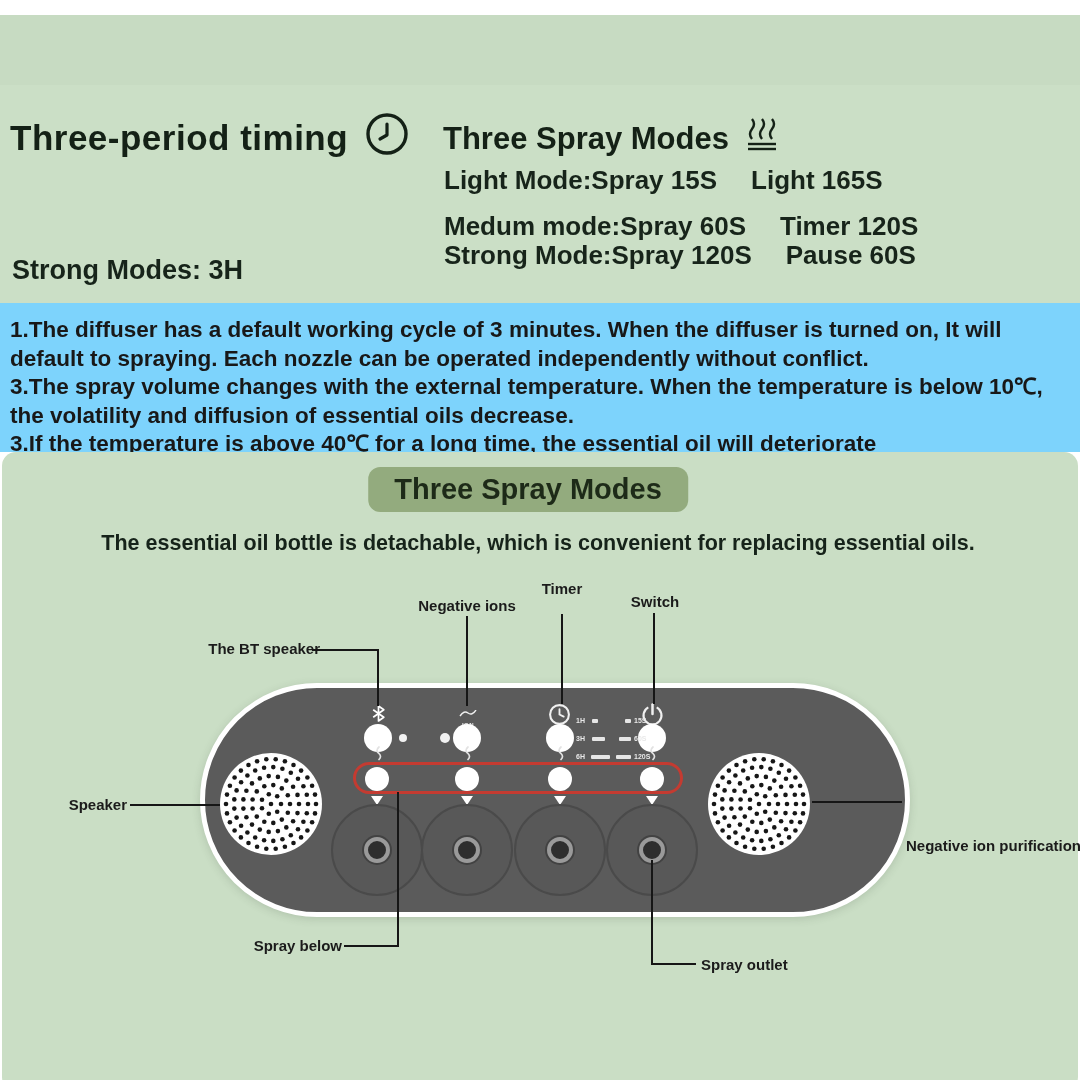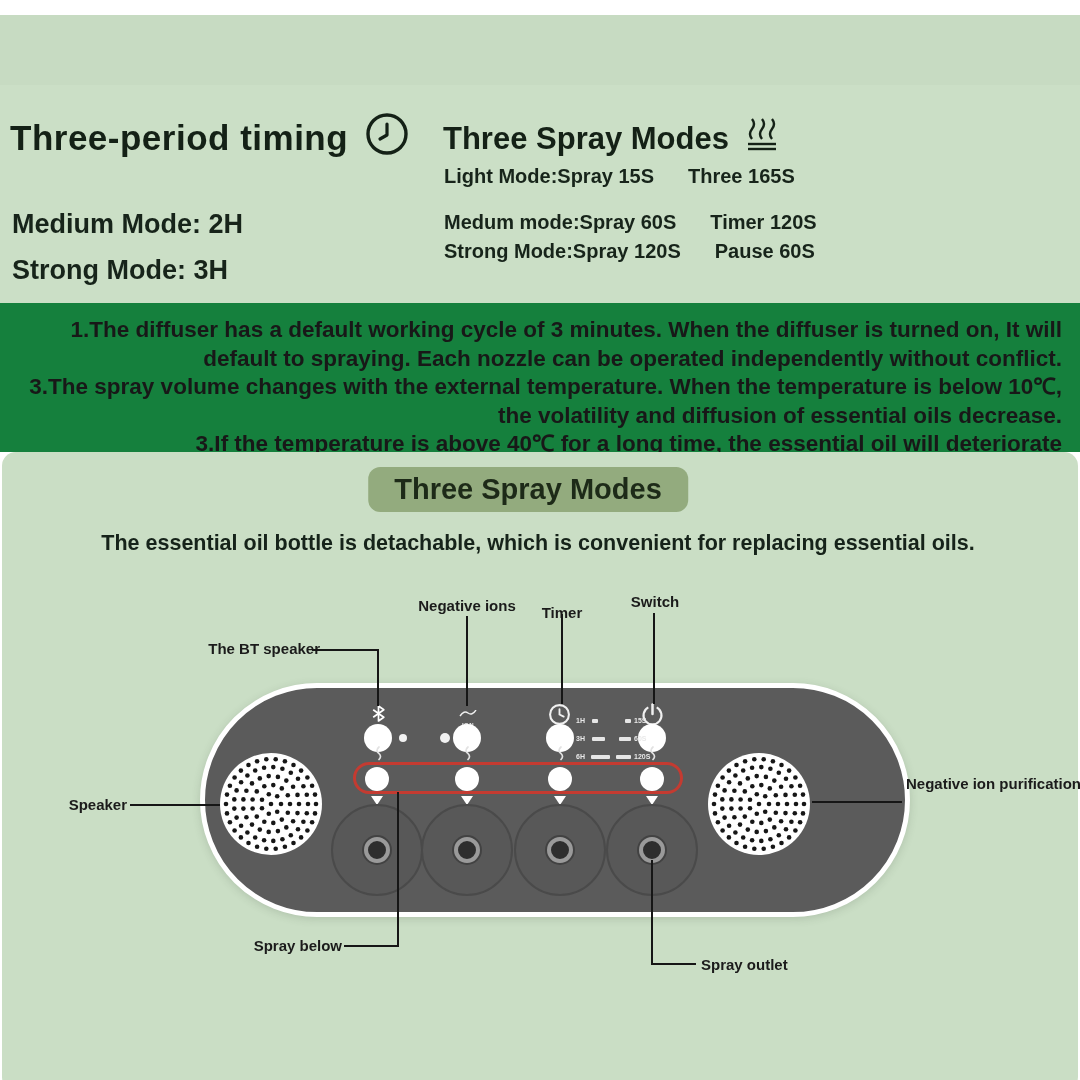--- a/index.html
+++ b/index.html
@@ -7,24 +7,24 @@
           font-family:"Liberation Sans", sans-serif;color:#17241a;margin-top:15px;}
   
   .top-section{position:absolute;left:0;top:0;width:1080px;height:288px;background:#cbdfc6;}
   .top-strip{position:absolute;left:0;top:0;width:1080px;height:70px;background:#c7dbc2;}
   .timing-title{position:absolute;left:10px;top:96px;display:flex;align-items:center;gap:16px;
                 font-size:35px;font-weight:800;letter-spacing:.5px;color:#142116;}
   .timing-item{position:absolute;left:12px;font-size:27px;font-weight:600;color:#17241a;}
   .t-i0{top:148px}.t-i1{top:194px}.t-i2{top:240px}
   .spray-title{position:absolute;left:443px;top:102px;display:flex;align-items:center;gap:14px;
                font-size:31px;font-weight:800;color:#142116;}
-  .spray-row{position:absolute;left:444px;display:flex;gap:34px;font-size:20px;font-weight:600;color:#17241a;}
+  .spray-row{position:absolute;left:444px;display:flex;gap:34px;font-size:26px;font-weight:600;color:#17241a;}
   .s-r0{top:150px}.s-r1{top:196px}.s-r2{top:225px}
   
-  .notes-section{position:absolute;left:0;top:288px;width:1080px;height:149px;background:#15803d;text-align:right;}
+  .notes-section{position:absolute;left:0;top:288px;width:1080px;height:149px;background:#7dd3fc;}
   .notes-section p{margin:0;padding:0 8px 0 10px;font-size:22.5px;line-height:28.5px;
                    font-weight:600;color:#181818;}
   .notes-inner{position:absolute;left:0;top:13px;width:1070px;}
   
   .bottom-panel{position:absolute;left:2px;top:437px;width:1076px;height:639px;
                 background:#cadec5;border-radius:14px;}
   .badge{position:absolute;left:528px;top:452px;transform:translateX(-50%);
          background:#93ab7e;border-radius:12px;padding:6px 26px;
          font-size:29px;font-weight:700;color:#1d2a18;white-space:nowrap;}
   .subtitle{position:absolute;left:538px;top:516px;transform:translateX(-50%);
@@ -82,38 +82,37 @@
 
   <div class="timing-title">
     <span>Three-period timing</span>
     <span>
       <svg width="46" height="46" viewBox="0 0 46 46">
         <circle cx="23" cy="23" r="19" fill="none" stroke="#142116" stroke-width="3.4"></circle>
         <path d="M23 13 L23 24 L16 28" fill="none" stroke="#142116" stroke-width="3.2" stroke-linecap="round" stroke-linejoin="round"></path>
       </svg>
     </span>
   </div>
-  <div class="timing-item t-i1">Medium Mode: 2H</div>
-  <div class="timing-item t-i2">Strong Mode: 3H</div>
+  <div class="timing-item t-i2">Strong Modes: 3H</div>
 
   <div class="spray-title">
     <span>Three Spray Modes</span>
     <span>
       <svg width="38" height="36" viewBox="0 0 38 36">
         <path d="M9 2 q4 5 0 10 q-4 5 0 10" fill="none" stroke="#142116" stroke-width="2.4"></path>
         <path d="M19 2 q4 5 0 10 q-4 5 0 10" fill="none" stroke="#142116" stroke-width="2.4"></path>
         <path d="M29 2 q4 5 0 10 q-4 5 0 10" fill="none" stroke="#142116" stroke-width="2.4"></path>
         <line x1="5" y1="27" x2="33" y2="27" stroke="#142116" stroke-width="2.4"></line>
         <line x1="5" y1="32" x2="33" y2="32" stroke="#142116" stroke-width="2.4"></line>
       </svg>
     </span>
   </div>
   <div class="spray-row s-r0">
     <span>Light Mode:Spray 15S</span>
-    <span>Three 165S</span>
+    <span>Light 165S</span>
   </div>
   <div class="spray-row s-r1">
     <span>Medum mode:Spray 60S</span>
     <span>Timer 120S</span>
   </div>
   <div class="spray-row s-r2">
     <span>Strong Mode:Spray 120S</span>
     <span>Pause 60S</span>
   </div>
 
@@ -424,25 +423,25 @@
   <div class="outlet-circle" style="left:331px;"></div>
   <div class="outlet-circle" style="left:421px;"></div>
   <div class="outlet-circle" style="left:514px;"></div>
   <div class="outlet-circle" style="left:606px;"></div>
   <div class="nozzle" style="left:364px;"></div>
   <div class="nozzle" style="left:454px;"></div>
   <div class="nozzle" style="left:547px;"></div>
   <div class="nozzle" style="left:639px;"></div>
 
   <div class="callout anchor-center" style="left:467px;top:582px;">Negative ions</div>
-  <div class="callout anchor-center" style="left:562px;top:589px;">Timer</div>
+  <div class="callout anchor-center" style="left:562px;top:565px;">Timer</div>
   <div class="callout anchor-center" style="left:655px;top:578px;">Switch</div>
   <div class="callout anchor-right" style="left:320px;top:625px;">The BT speaker</div>
   <div class="callout anchor-right" style="left:127px;top:781px;">Speaker</div>
-  <div class="callout" style="left:906px;top:760px;">Negative ion purification</div>
+  <div class="callout" style="left:906px;top:822px;">Negative ion purification</div>
   <div class="callout anchor-right" style="left:342px;top:922px;">Spray below</div>
   <div class="callout" style="left:701px;top:941px;">Spray outlet</div>
 
   <div class="line" style="left:466px;top:601px;width:2px;height:90px;"></div>
   <div class="line" style="left:561px;top:599px;width:2px;height:90px;"></div>
   <div class="line" style="left:653px;top:598px;width:2px;height:91px;"></div>
   <div class="line" style="left:312px;top:634px;width:66px;height:2px;"></div>
   <div class="line" style="left:377px;top:634px;width:2px;height:57px;"></div>
   <div class="line" style="left:130px;top:789px;width:90px;height:2px;"></div>
   <div class="line" style="left:812px;top:786px;width:90px;height:2px;"></div>

